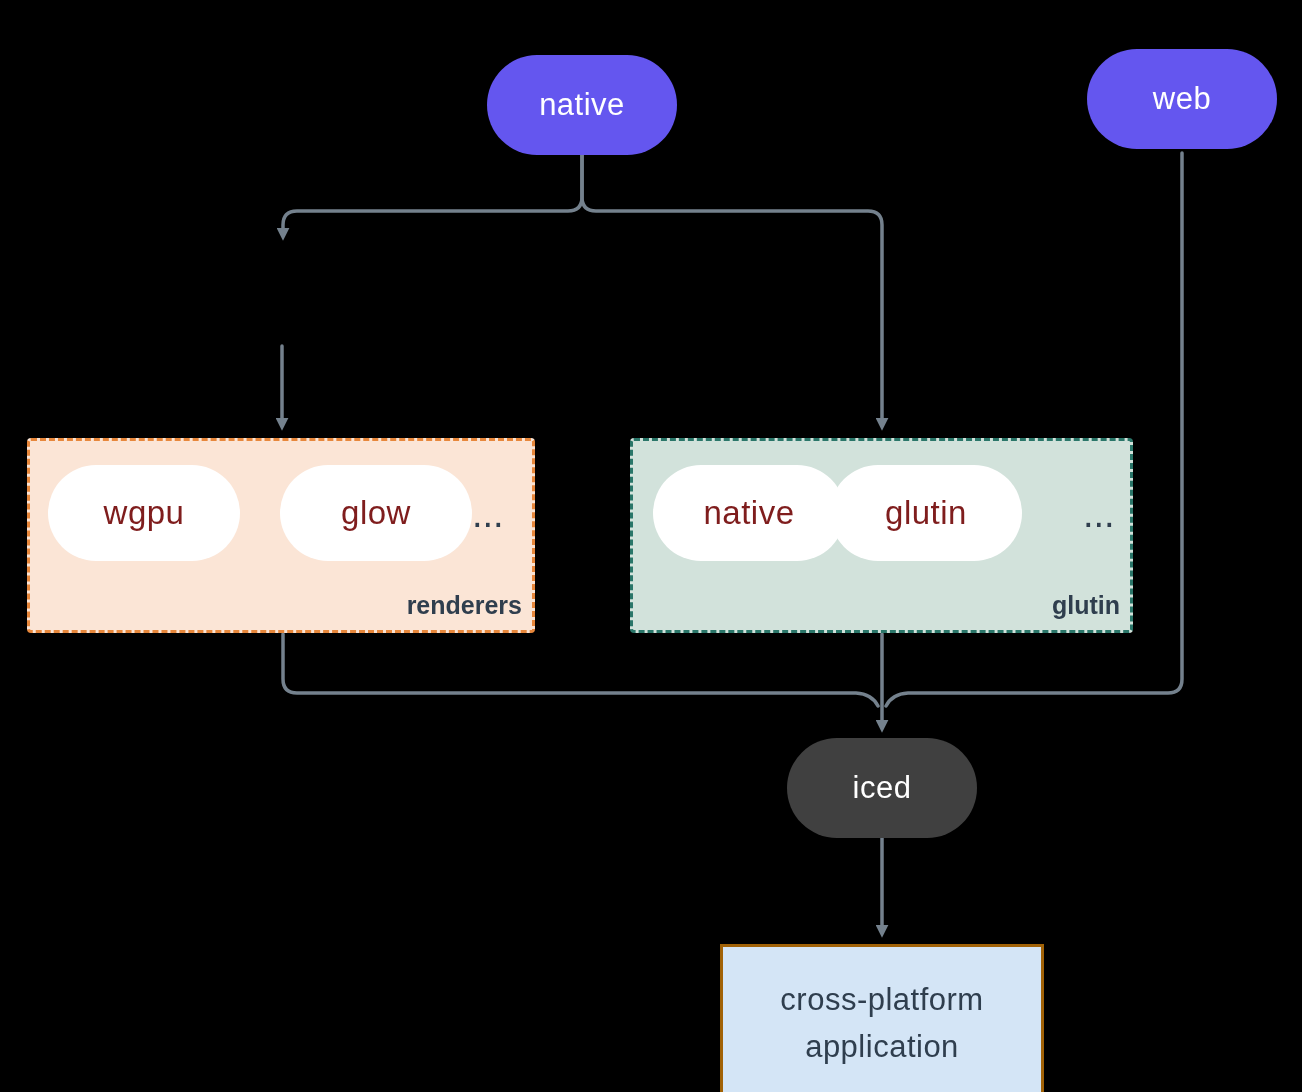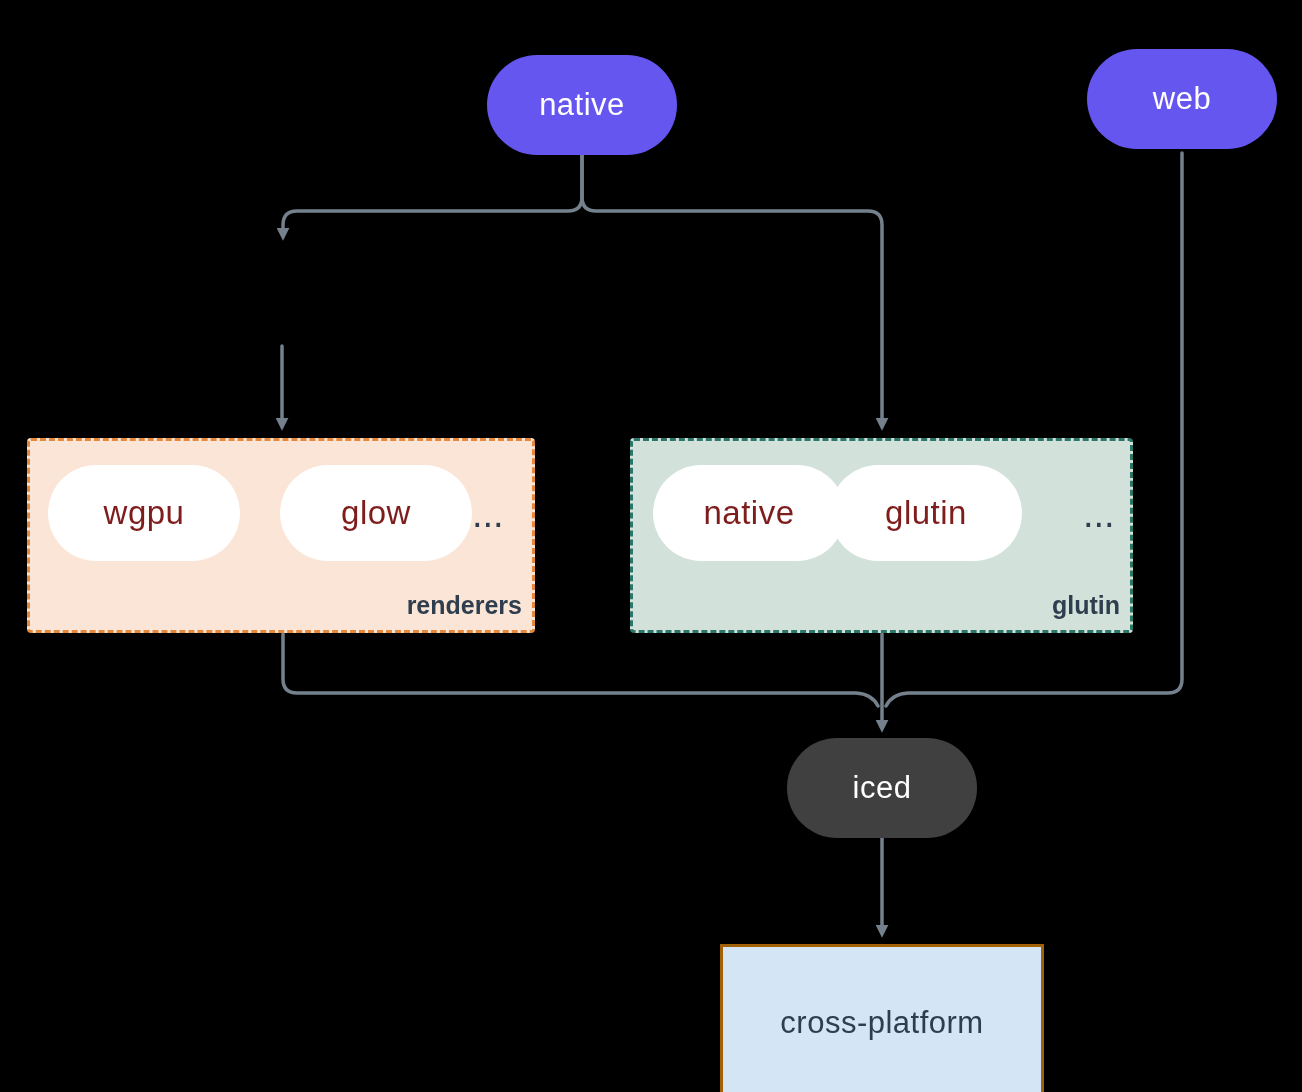--- a/index.html
+++ b/index.html
@@ -157,15 +157,16 @@
   </div>
   <div class="dots" style="left:1083px; top:462px;">...</div>
   <div class="group-label" style="left:920px; top:558px; width:200px;">glutin</div>
 
   <div class="pill pill-iced" style="left:787px; top:705px;">
     <span>iced</span>
   </div>
 
   <div class="app-box">
     <span>cross-platform</span>
+    <span>application</span>
   </div>
 
 </div>
 
 </body></html>

